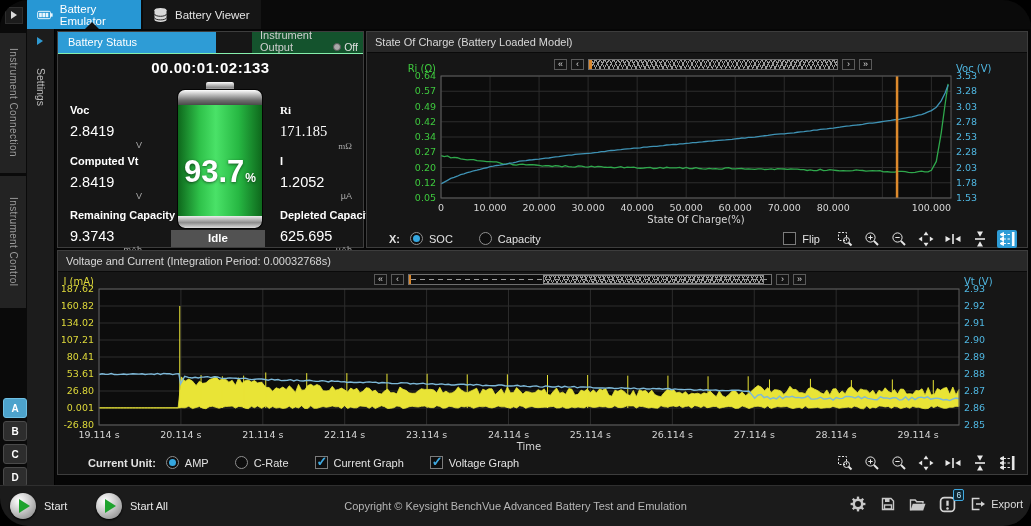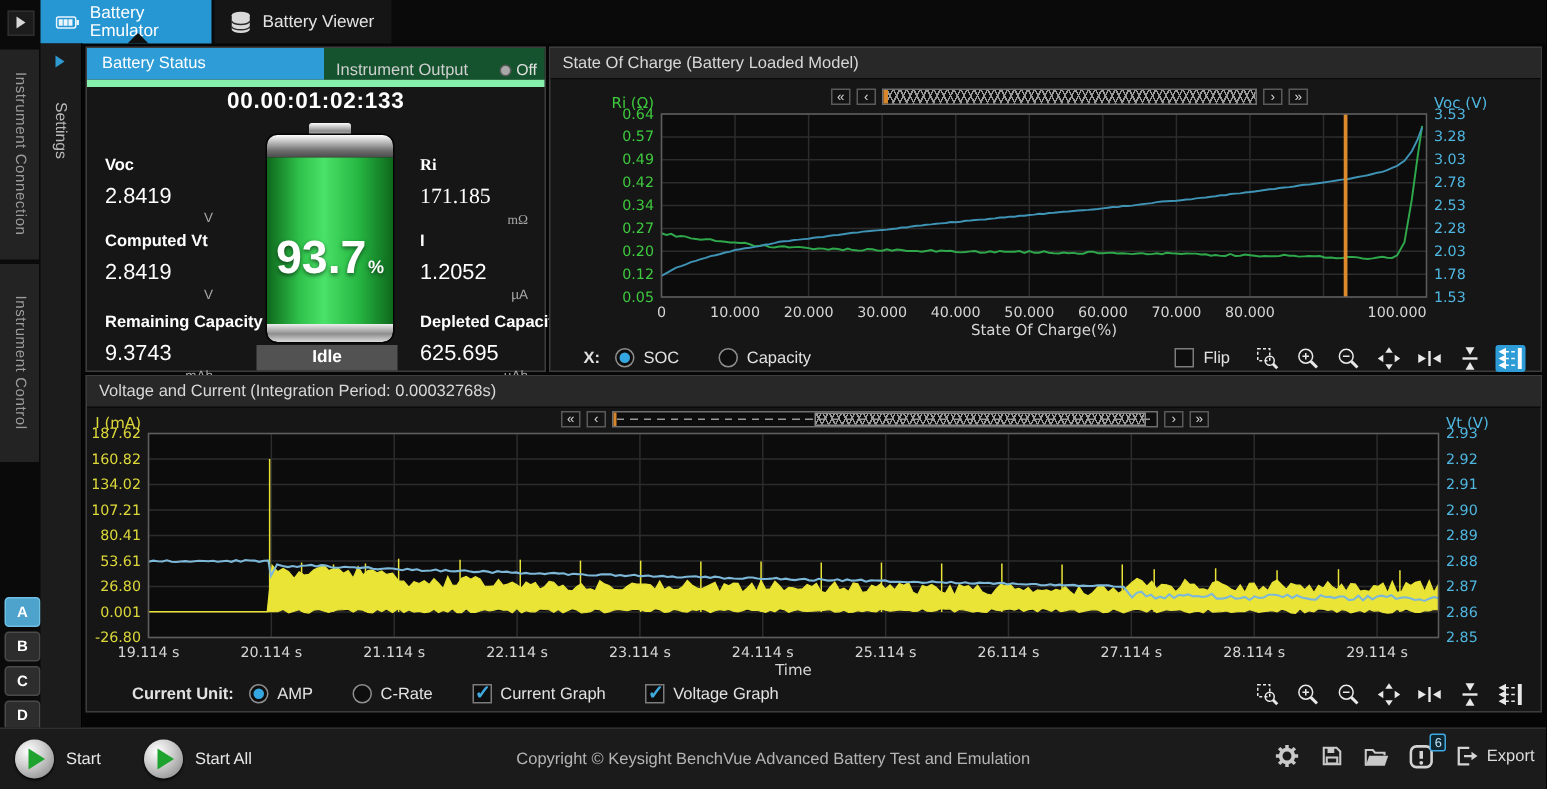--- a/index.html
+++ b/index.html
@@ -1,17 +1,17 @@
 <!DOCTYPE html>
 <html><head>
 <meta charset="utf-8">
 <style>
   html,body{margin:0;padding:0;background:#000;}
   #app{position:relative;width:1031px;height:526px;background:#060606;overflow:hidden;
-       font-family:"Liberation Sans",sans-serif;-webkit-font-smoothing:antialiased;}
+       font-family:"Liberation Sans",sans-serif;border-radius:28px;-webkit-font-smoothing:antialiased;}
   svg{font-family:"DejaVu Sans",sans-serif;}
   
   .titlebar{position:absolute;left:0;top:0;width:1031px;height:29px;background:#0a0a0a;}
   .expand-btn{position:absolute;left:5px;top:7px;width:16px;height:15px;background:#1c1c1c;border:1px solid #2e2e2e;cursor:pointer;}
   .expand-btn::after{content:"";position:absolute;left:5px;top:3px;border-left:6px solid #d8d8d8;border-top:4px solid transparent;border-bottom:4px solid transparent;}
   .tab{position:absolute;top:0;height:29px;display:flex;align-items:center;gap:7px;padding:0 10px;box-sizing:border-box;font-size:11.5px;color:#fff;cursor:pointer;}
   .tab-active{left:27px;width:114px;background:#2797d4;}
   .tab-notch{position:absolute;left:58px;top:22px;width:0;height:0;border-left:7px solid transparent;border-right:7px solid transparent;border-bottom:7px solid #111;}
   .tab-idle{left:143px;width:118px;background:#151515;color:#e4e4e4;}
   
@@ -26,21 +26,21 @@
   .settings-rail{position:absolute;left:27px;top:29px;width:28px;height:456px;background:#1c1c1c;border-right:1px solid #000;box-sizing:border-box;}
   .settings-arrow{position:absolute;left:10px;top:8px;width:0;height:0;border-left:6px solid #2f9ad2;border-top:4px solid transparent;border-bottom:4px solid transparent;cursor:pointer;}
   .settings-label{position:absolute;left:0;top:22px;width:27px;height:72px;writing-mode:vertical-rl;color:#b9b9b9;font-size:10.5px;display:flex;align-items:center;justify-content:center;}
   
   .panel{position:absolute;background:#161616;border:1px solid #3d3d3d;box-sizing:border-box;}
   #panelA{left:57px;top:31px;width:307px;height:217px;}
   #panelB{left:366px;top:31px;width:662px;height:217px;}
   #panelC{left:57px;top:250px;width:971px;height:225px;}
   .p-head{height:20px;background:#282828;border-bottom:1px solid #0a0a0a;color:#d8d8d8;font-size:11px;line-height:20px;padding-left:8px;}
   
-  .pa-head{display:flex;height:21px;border-bottom:5px solid #86efac;}
+  .pa-head{display:flex;height:21px;border-bottom:1px solid #86efac;gap:36px;}
   .pa-tab{width:158px;background:#2e9cd6;color:#fff;font-size:11px;line-height:21px;padding-left:10px;box-sizing:border-box;cursor:pointer;}
   .pa-io{flex:1;background:#14532d;color:#cfcfcf;font-size:11px;display:flex;align-items:flex-end;padding-left:8px;cursor:pointer;}
   .off-wrap{margin-left:auto;display:flex;align-items:center;gap:3px;padding-right:5px;color:#e0e0e0;font-size:10.5px;margin-top:24px;}
   .off-dot{width:8px;height:8px;border-radius:50%;background:#a9a9a9;border:1px solid #5a5a5a;box-sizing:border-box;}
   .timer{position:absolute;left:0;right:0;top:27px;text-align:center;color:#fff;font-size:15px;font-weight:bold;letter-spacing:.5px;}
   .metric{position:absolute;width:150px;}
   .m-label{font-weight:bold;color:#fff;font-size:11px;margin-top:28px;}
   .m-value{color:#fff;font-size:14.5px;margin-top:7px;}
   .m-unit{color:#a8a8a8;font-size:9px;width:72px;text-align:right;margin-top:1px;}
   #m-voc{left:12px;top:44px;} #m-ri{left:222px;top:44px;font-family:Liberation Serif, serif;}

